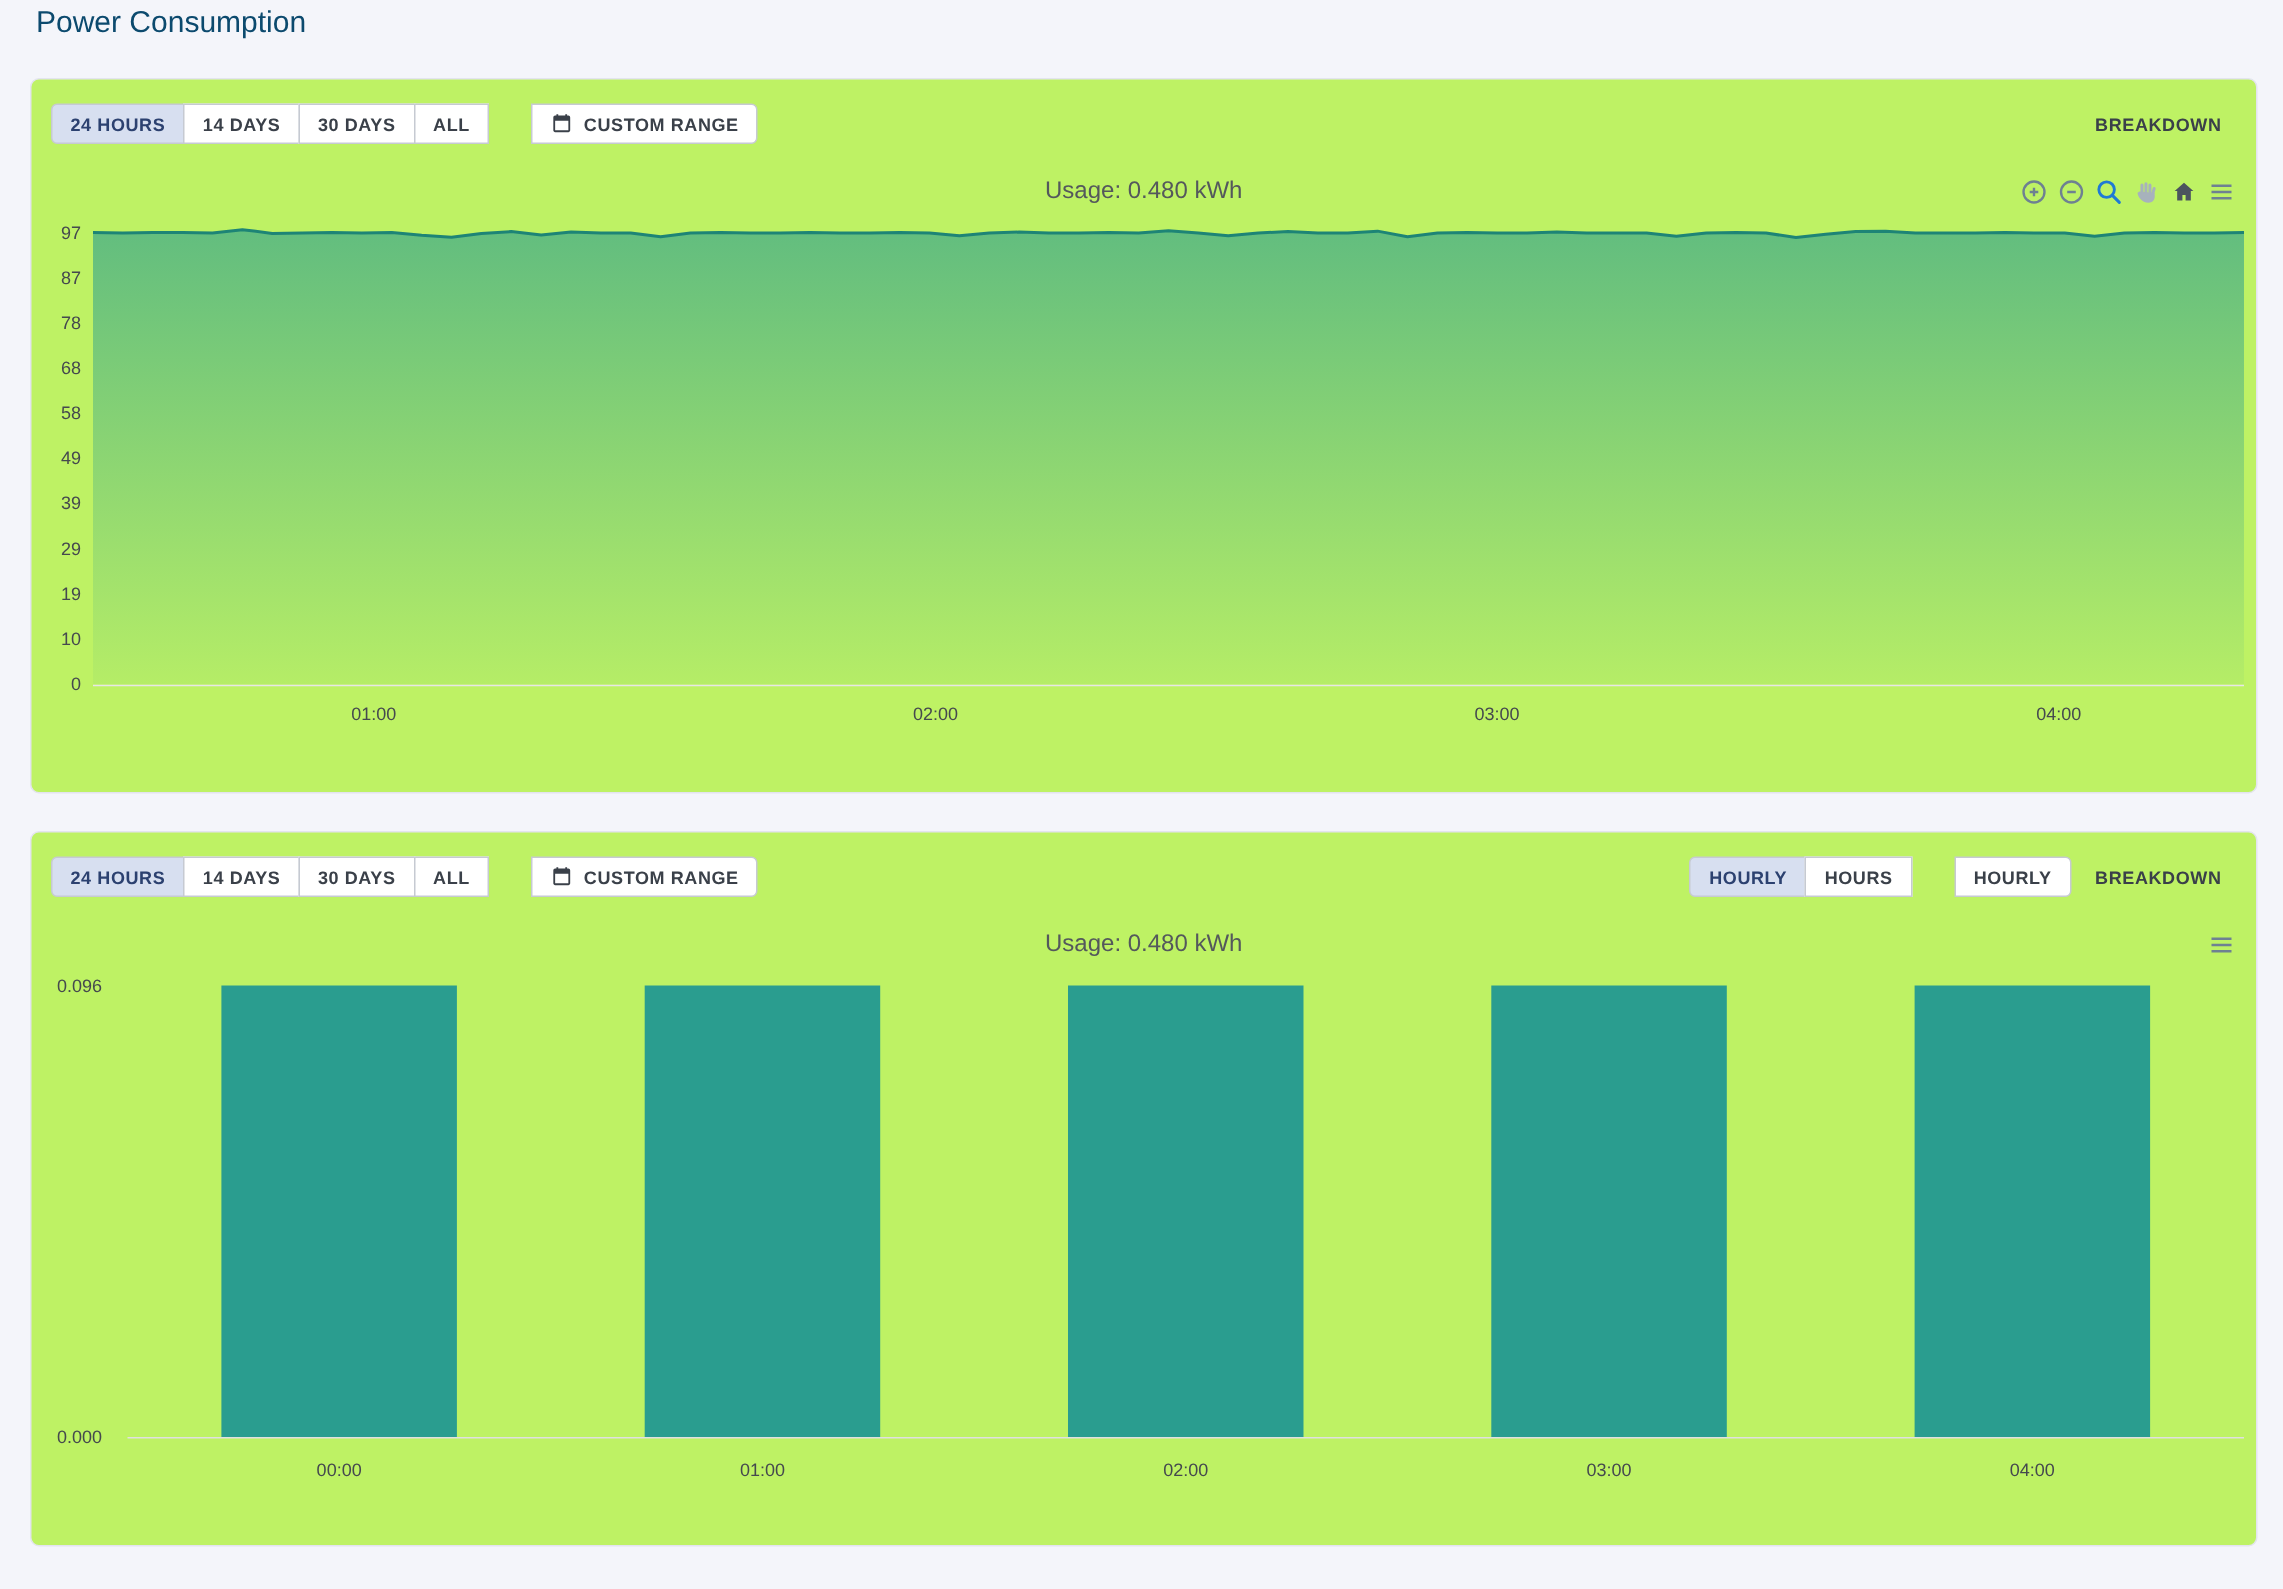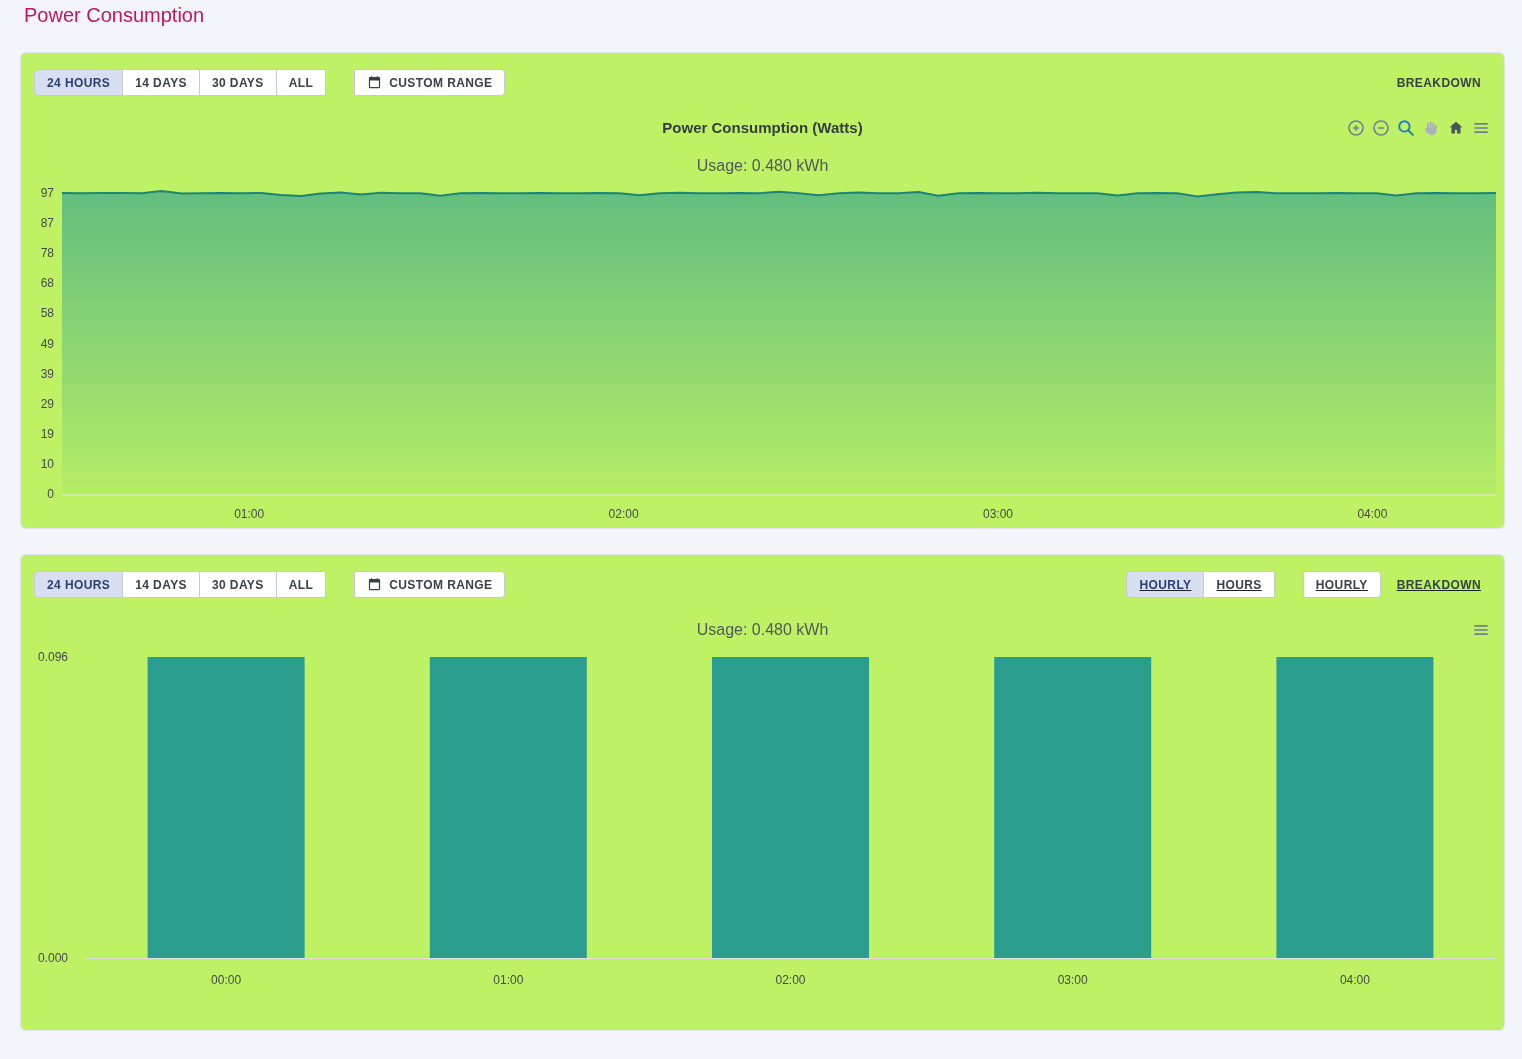--- a/index.html
+++ b/index.html
@@ -8,21 +8,21 @@
     width:1522px; height:1059px;
     background:#f4f5fa;
     font-family:"Liberation Sans", sans-serif;
     color:#202328;
     overflow:hidden;
   }
   .page-title {
     margin:4px 0 0 24px;
     font-size:20px;
     font-weight:500;
-    color:#be185d;
+    color:#0c4a6e;
   }
   .card {
     position:relative;
     margin:25px 17px 0 20px;
     height:477px;
     background:#bef264;
     border:1px solid #e3e4ee;
     border-radius:6px;
     overflow:hidden;
   }
@@ -59,21 +59,21 @@
     background:none;
     border:none;
     font-family:"Liberation Sans", sans-serif;
     font-size:12px;
     font-weight:700;
     letter-spacing:.4px;
     color:#3a4049;
     cursor:pointer;
     padding:0;
   }
-  .right-cluster { display:flex; align-items:center; gap:16px;text-decoration:underline; }
+  .right-cluster { display:flex; align-items:center; gap:16px; }
   .chart-head { margin-top:23px; }
   .chart-title {
     text-align:center;
     font-size:15px;
     font-weight:700;
     color:#373d3f;
     line-height:18px;
   }
   .chart-subtitle {
     text-align:center;
@@ -145,21 +145,20 @@
       </svg>
     <svg class="ticon" viewBox="0 0 17 17">
         <path d="M8.5 2.6 2.6 7.8h1.6v6h3.3v-3.4h2v3.4h3.3v-6h1.6z" fill="#4c545e"></path>
       </svg>
     <svg class="ticon" viewBox="0 0 17 17">
         <path d="M2.2 4.6h12.6M2.2 8.5h12.6M2.2 12.4h12.6" stroke="#6e8192" stroke-width="1.6" fill="none"></path>
       </svg>
   </div>
 
   <div class="chart-head">
-    <div class="chart-title">Power Consumption (Watts)</div>
     <div class="chart-subtitle">Usage: 0.480 kWh</div>
   </div>
 
   <svg id="area-svg" class="chart-svg" width="1483" height="340">
       <defs>
         <linearGradient id="areaGrad" x1="0" y1="0" x2="0" y2="1">
           <stop offset="0%" stop-color="#2a9d8f" stop-opacity="0.62"></stop>
           <stop offset="100%" stop-color="#2a9d8f" stop-opacity="0.06"></stop>
         </linearGradient>
       </defs>

